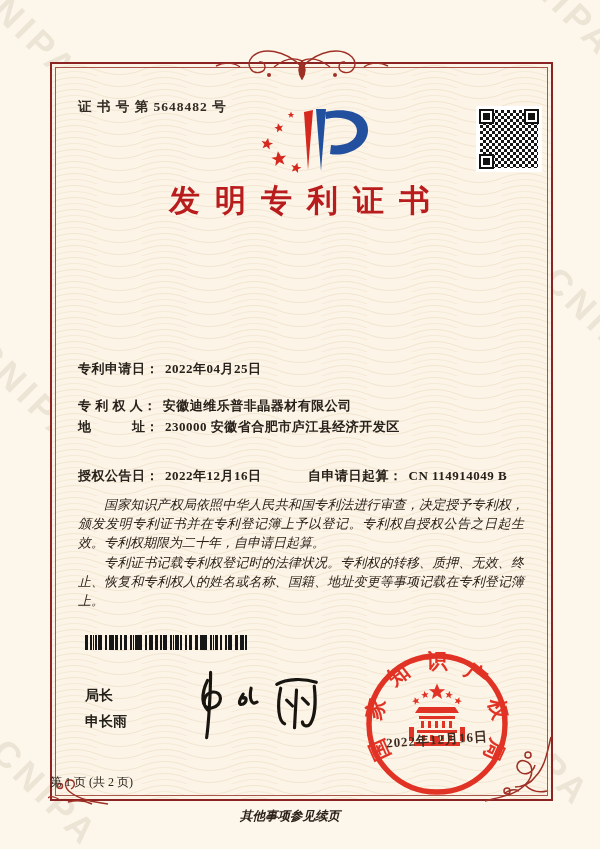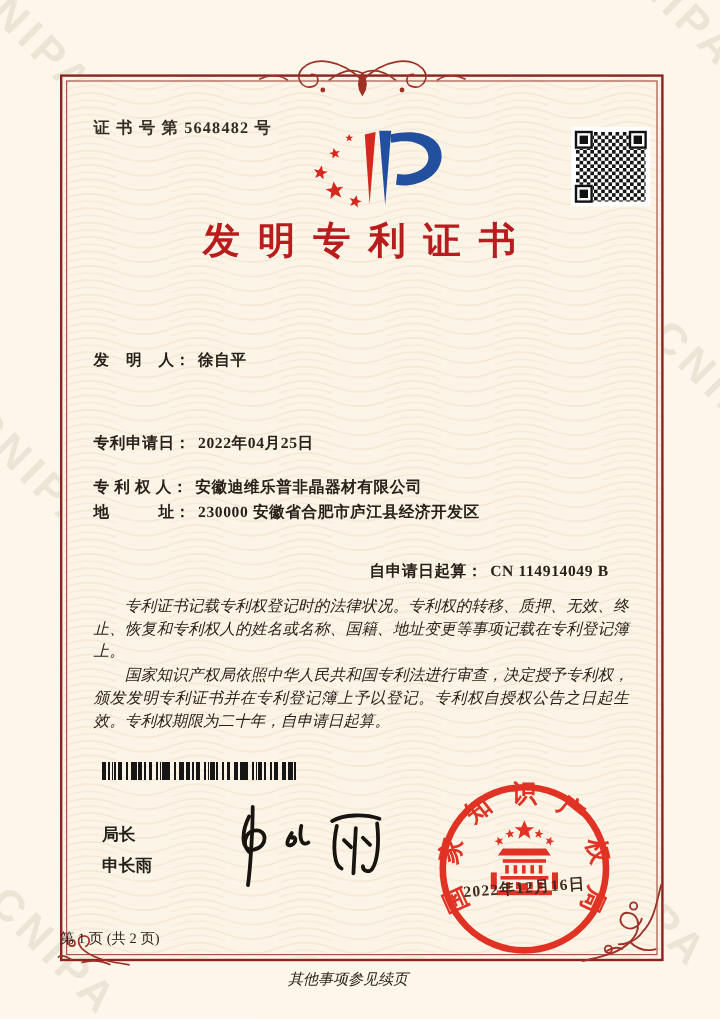--- a/index.html
+++ b/index.html
@@ -101,21 +101,21 @@
     text-align:center; font-size:13px; font-weight:600; color:#3c2b1e;
     letter-spacing:1px; transform:rotate(-4deg); white-space:nowrap;
   }
   
   .page-info{
     position:absolute; left:50px; top:774px; width:460px; z-index:3;
     text-align:left; font-size:12px; color:#2b241c;
   }
   .continuation{
     position:absolute; left:0; top:808px; width:580px; z-index:3;
-    text-align:center; font-size:12.5px; font-style:italic; font-weight:400; color:#2c2118;
+    text-align:center; font-size:12.5px; font-style:italic; font-weight:700; color:#2c2118;
   }
 </style>
 </head>
 <body>
 
 <div class="page">
 
   <div class="wm wm1">CNIPA</div>
   <div class="wm wm2">CNIPA</div>
   <div class="wm wm3">CNIPA</div>
@@ -189,41 +189,41 @@
 
   <div class="qr">
     <div class="qr-mod"></div>
     <div class="finder f-tl"></div>
     <div class="finder f-tr"></div>
     <div class="finder f-bl"></div>
   </div>
 
   <div class="title">发明专利证书</div>
 
-  <div class="field r2">
-    <span class="lab">发　明　人：</span><span>徐自平</span>
-  </div>
   <div class="field r4">
     <span class="lab">专利申请日：</span><span>2022年04月25日</span>
   </div>
   <div class="field r5">
     <span class="lab">专 利 权 人：</span><span>安徽迪维乐普非晶器材有限公司</span>
   </div>
   <div class="field r6">
     <span class="lab">地　　　址：</span><span>230000 安徽省合肥市庐江县经济开发区</span>
   </div>
   <div class="field r7">
+    <span>
+      <span class="lab">授权公告日：</span><span>2022年12月16日</span>
+    </span>
     <span class="grant-no">
       <span class="lab">自申请日起算：</span><span>CN 114914049 B</span>
     </span>
   </div>
 
   <div class="body-text">
+    <p>国家知识产权局依照中华人民共和国专利法进行审查，决定授予专利权，颁发发明专利证书并在专利登记簿上予以登记。专利权自授权公告之日起生效。专利权期限为二十年，自申请日起算。</p>
     <p>专利证书记载专利权登记时的法律状况。专利权的转移、质押、无效、终止、恢复和专利权人的姓名或名称、国籍、地址变更等事项记载在专利登记簿上。</p>
-    <p>国家知识产权局依照中华人民共和国专利法进行审查，决定授予专利权，颁发发明专利证书并在专利登记簿上予以登记。专利权自授权公告之日起生效。专利权期限为二十年，自申请日起算。</p>
   </div>
 
   <div class="barcode"></div>
 
   <div class="director-title">局长</div>
   <div class="director-name">申长雨</div>
 
   <svg class="signature" viewBox="0 0 160 80" xmlns="http://www.w3.org/2000/svg">
     <g stroke="#18140f" stroke-width="3.2" fill="none" stroke-linecap="round" stroke-linejoin="round">
       <path d="M30,14 C24,26 22,44 34,42 C46,40 46,24 34,26 C26,28 24,38 30,44"></path>

